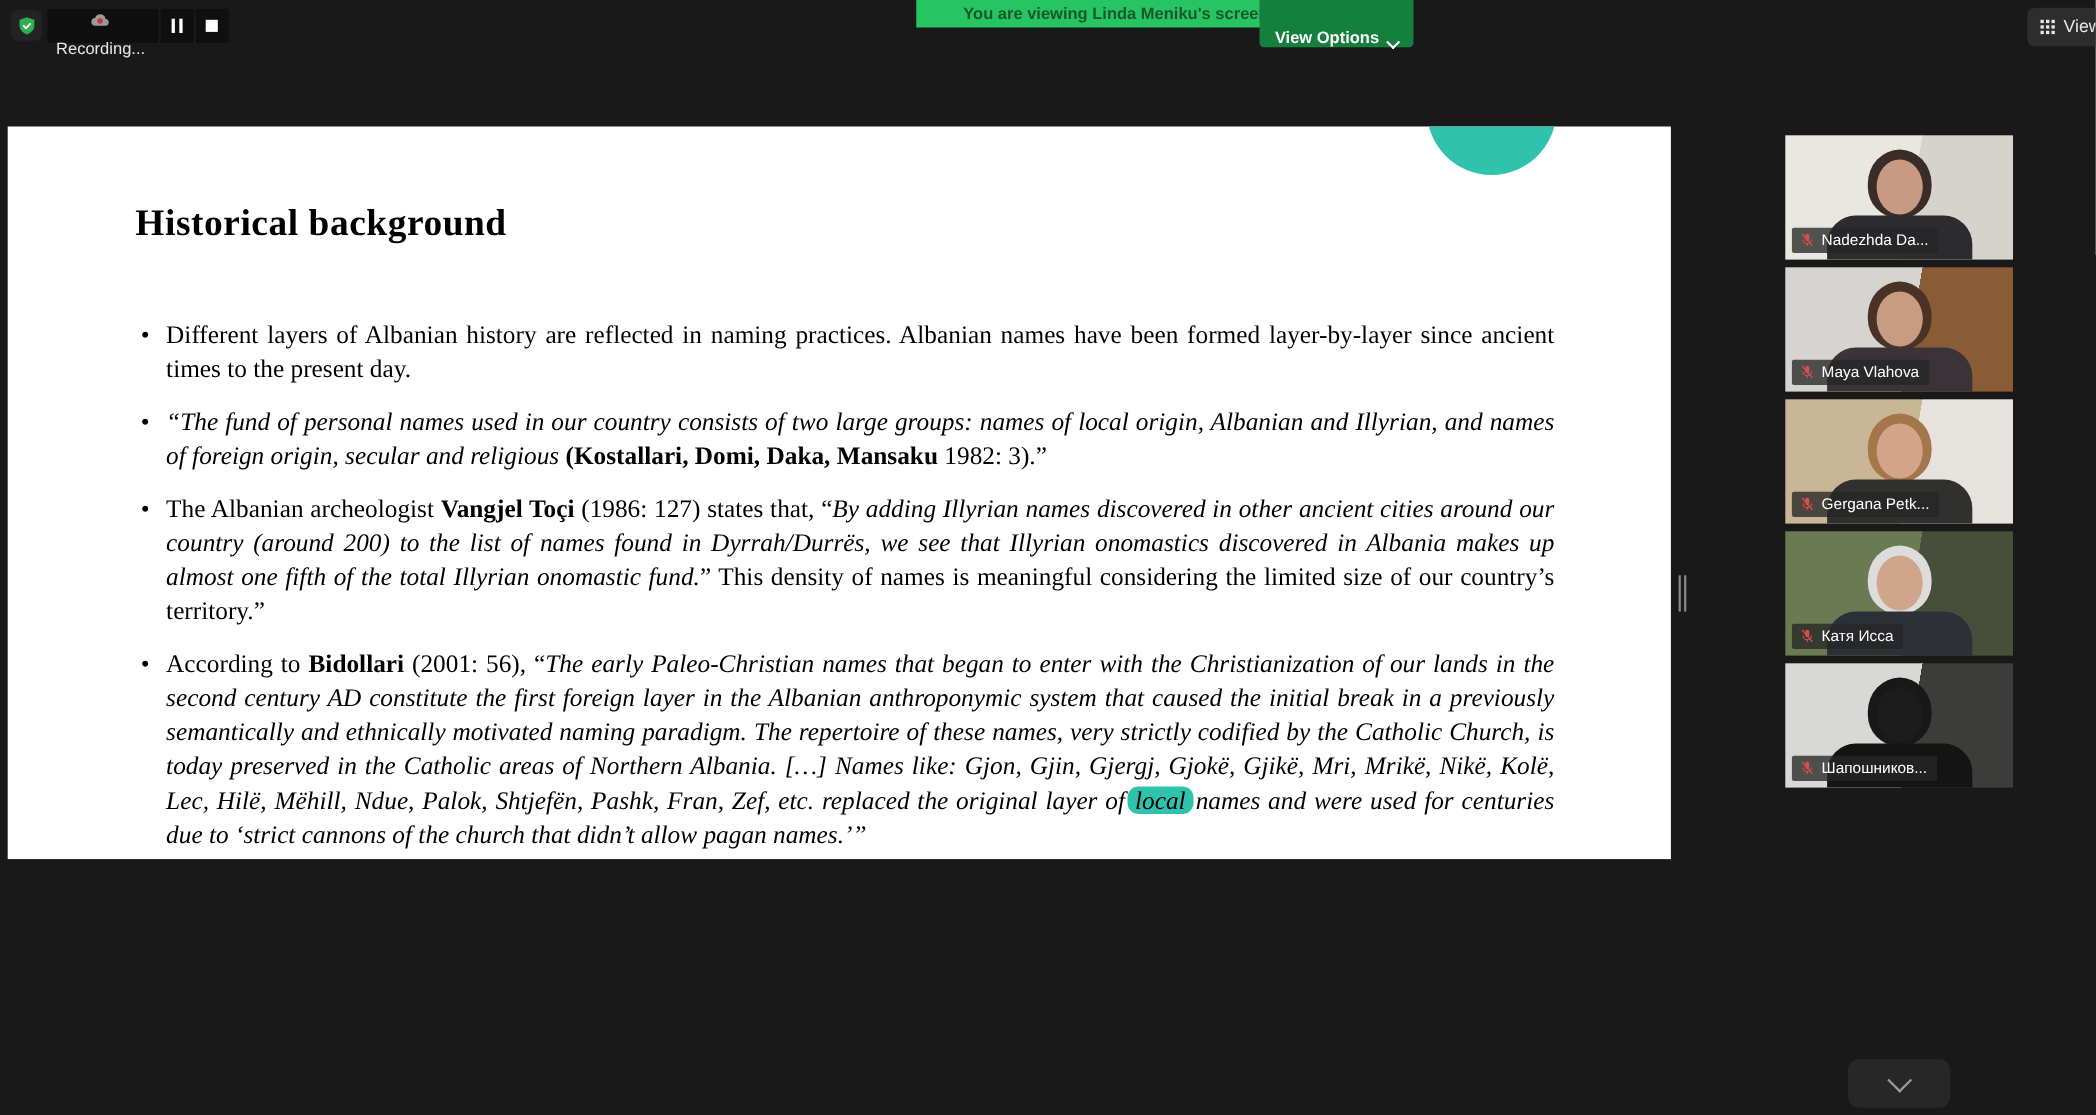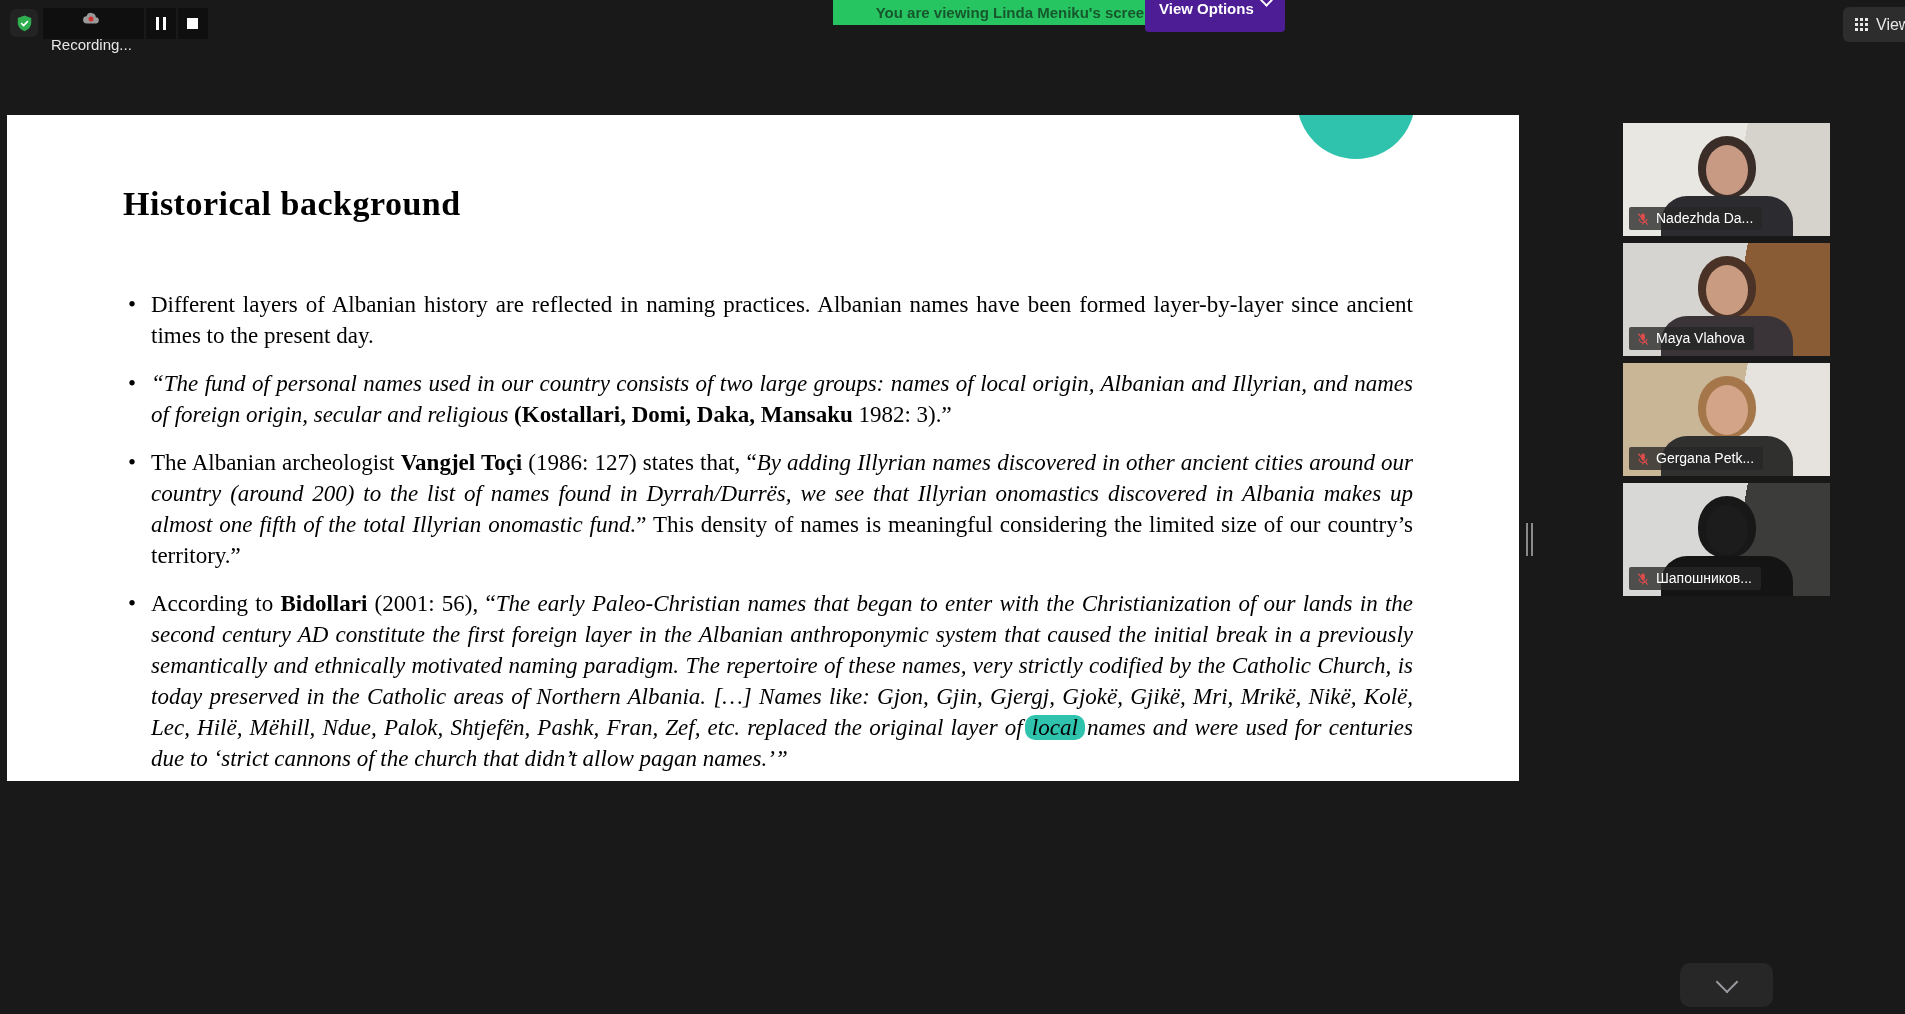--- a/index.html
+++ b/index.html
@@ -13,22 +13,22 @@
   .rec-seg{background:#0f0f0f;display:flex;align-items:center;flex-direction:column;}
   .rec-main{padding:0 12px 0 8px;gap:8px;}
   .rec-label{color:#e8e8e8;font-size:15px;}
   .rec-btn{width:30px;justify-content:center;cursor:pointer;}
   .pause-glyph{display:flex;gap:4px;}
   .pause-glyph i{display:block;width:3px;height:13px;background:#fff;}
   .stop-glyph{display:block;width:11px;height:11px;background:#fff;}
 
   .share-banner{position:absolute;left:833px;top:0;width:363px;height:25px;background:#27c561;
        color:#17572e;font-size:15px;font-weight:bold;display:flex;align-items:center;justify-content:center;}
-  .view-options{position:absolute;left:1145px;top:0;height:32px;padding:0 14px;background:#4c1d95;
-       color:#fff;font-size:15px;font-weight:bold;display:flex;align-items:flex-start;gap:8px;
+  .view-options{position:absolute;left:1145px;top:0;height:43px;padding:0 14px;background:#15803d;
+       color:#fff;font-size:15px;font-weight:bold;display:flex;align-items:flex-end;gap:8px;
        border-radius:0 0 4px 4px;cursor:pointer;}
   .chev-small{width:7px;height:7px;border-right:2px solid #fff;border-bottom:2px solid #fff;
        transform:rotate(45deg);margin-top:-4px;}
   .view-button{position:absolute;left:1843px;top:7px;width:75px;height:35px;background:#2d2d2d;
        border-radius:6px 0 0 6px;display:flex;align-items:center;gap:8px;padding-left:12px;
        color:#e8e8e8;font-size:16px;cursor:pointer;}
   .grid-icon{position:relative;width:13px;height:13px;}
   .grid-icon i{position:absolute;left:0;top:0;width:3px;height:3px;background:#e8e8e8;
        box-shadow:5px 0 #e8e8e8,10px 0 #e8e8e8,0 5px #e8e8e8,5px 5px #e8e8e8,10px 5px #e8e8e8,
                   0 10px #e8e8e8,5px 10px #e8e8e8,10px 10px #e8e8e8;}
@@ -62,21 +62,21 @@
        flex-direction:column;gap:7px;}
   .thumb{position:relative;width:207px;height:113px;overflow:hidden;background:
        linear-gradient(100deg,var(--wa) 0%,var(--wa) 55%,var(--wb) 55%,var(--wb) 100%);}
   .thumb.active{box-shadow:0 0 0 3px #c3d84c;}
   .hair{position:absolute;left:50%;top:13px;transform:translateX(-50%);width:58px;height:62px;
        border-radius:50% 50% 46% 46%;background:var(--hair);}
   .face{position:absolute;left:50%;top:22px;transform:translateX(-50%);width:42px;height:50px;
        border-radius:50%;background:var(--skin);}
   .torso{position:absolute;left:50%;bottom:-10px;transform:translateX(-50%);width:132px;height:50px;
        border-radius:26px 26px 0 0;background:var(--shirt);}
-  .name-tag{position:absolute;left:6px;bottom:6px;display:flex;align-items:flex-end;gap:6px;
+  .name-tag{position:absolute;left:6px;bottom:6px;display:flex;align-items:center;gap:6px;
        background:rgba(38,38,38,.78);color:#fff;font-size:14px;padding:3px 9px 4px 7px;border-radius:2px;
        max-width:180px;white-space:nowrap;}
   .mic-off{width:14px;height:14px;flex:0 0 auto;}
   .collapse-btn{position:absolute;left:1680px;top:963px;width:93px;height:44px;background:#272727;
        border-radius:10px;display:flex;align-items:center;justify-content:center;cursor:pointer;}
   .chev-down{width:14px;height:14px;border-right:2px solid #9a9aa0;border-bottom:2px solid #9a9aa0;
        transform:rotate(45deg);margin-top:-7px;}
 </style>
 </head>
 <body>
@@ -196,20 +196,34 @@
         <path d="M12 2.5a3.1 3.1 0 0 1 3.1 3.1v5.6a3.1 3.1 0 0 1-6.2 0V5.6A3.1 3.1 0 0 1 12 2.5z" fill="#e04c4c"></path>
         <path d="M5.4 11.4a6.6 6.6 0 0 0 13.2 0" stroke="#e04c4c" stroke-width="1.8" fill="none"></path>
         <line x1="12" y1="18" x2="12" y2="21.5" stroke="#e04c4c" stroke-width="1.8"></line>
         <line x1="4" y1="3" x2="20" y2="21.5" stroke="#e04c4c" stroke-width="2"></line>
       </svg>
       <span class="pname">Gergana Petk...</span>
     </span>
   </div>
 
 
+  <div class="thumb" style="--wa: #6b7a52; --wb: #474f3a; --hair: #dcdcda; --skin: #cfa68c; --shirt: #2e3038;">
+    <span class="hair"></span>
+    <span class="face"></span>
+    <span class="torso"></span>
+    <span class="name-tag">
+      <svg class="mic-off" viewBox="0 0 24 24">
+        <path d="M12 2.5a3.1 3.1 0 0 1 3.1 3.1v5.6a3.1 3.1 0 0 1-6.2 0V5.6A3.1 3.1 0 0 1 12 2.5z" fill="#e04c4c"></path>
+        <path d="M5.4 11.4a6.6 6.6 0 0 0 13.2 0" stroke="#e04c4c" stroke-width="1.8" fill="none"></path>
+        <line x1="12" y1="18" x2="12" y2="21.5" stroke="#e04c4c" stroke-width="1.8"></line>
+        <line x1="4" y1="3" x2="20" y2="21.5" stroke="#e04c4c" stroke-width="2"></line>
+      </svg>
+      <span class="pname">Катя Исса</span>
+    </span>
+  </div>
 
 
   <div class="thumb" style="--wa: #d8d8d6; --wb: #3c3c3a; --hair: #181818; --skin: #1c1c1c; --shirt: #141414;">
     <span class="hair"></span>
     <span class="face"></span>
     <span class="torso"></span>
     <span class="name-tag">
       <svg class="mic-off" viewBox="0 0 24 24">
         <path d="M12 2.5a3.1 3.1 0 0 1 3.1 3.1v5.6a3.1 3.1 0 0 1-6.2 0V5.6A3.1 3.1 0 0 1 12 2.5z" fill="#e04c4c"></path>
         <path d="M5.4 11.4a6.6 6.6 0 0 0 13.2 0" stroke="#e04c4c" stroke-width="1.8" fill="none"></path>

